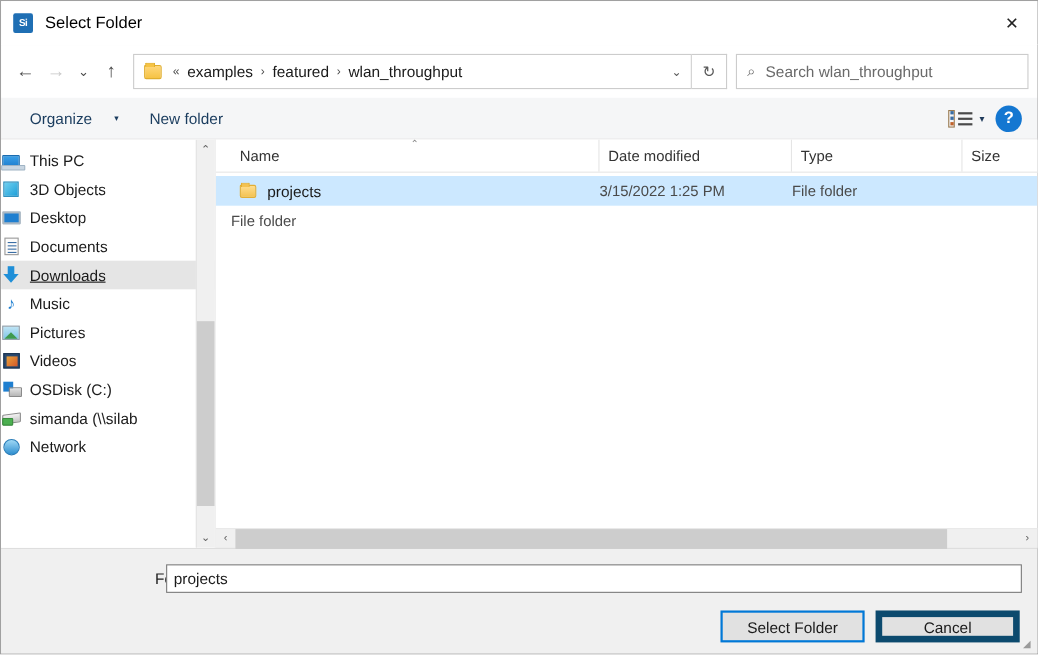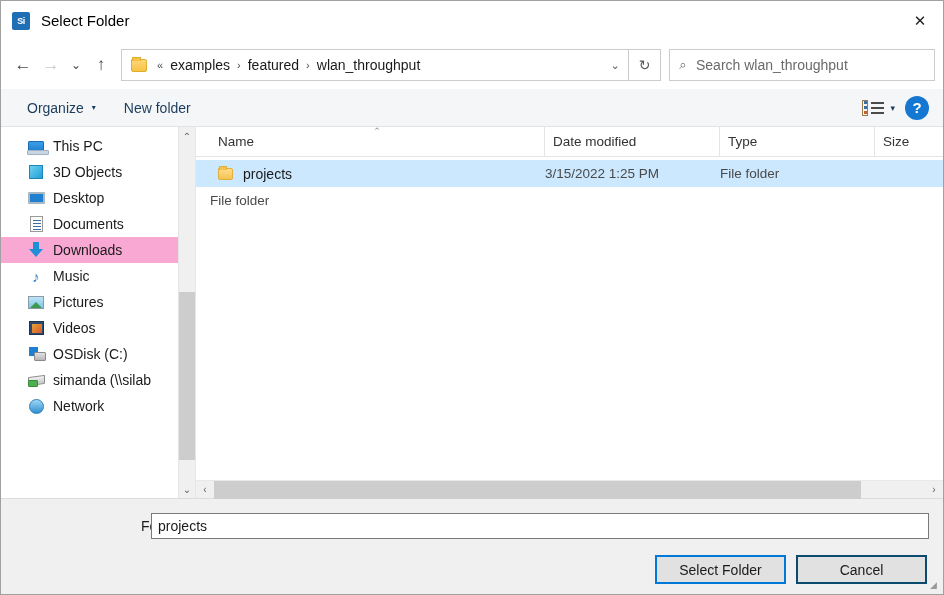--- a/index.html
+++ b/index.html
@@ -124,21 +124,21 @@
   .toolbar {
     height: 38px; flex: 0 0 38px;
     background: #f5f6f7;
     display: flex; align-items: center;
     border-bottom: 1px solid #e3e3e3;
     padding-left: 18px;
   }
   .tb-item {
     font-size: 14px; color: #1a3c5e;
     padding: 4px 8px; margin-right: 12px;
-    display: flex; align-items: center; gap: 8px;
+    display: flex; align-items: center; gap: 20px;
     white-space: nowrap;
   }
   .caret { font-size: 8px; color: #1a3c5e; }
   .tb-spacer { flex: 1 1 auto; }
   .view-icon {
     width: 22px; height: 18px; position: relative;
     display:flex; align-items:center;
   }
   .view-icon .vcol {
     width: 7px; height: 16px; border: 1px solid #9a7b50;
@@ -171,26 +171,25 @@
     width: 195px; flex: 0 0 195px;
     background: #ffffff;
     border-right: 1px solid #e6e6e6;
     position: relative;
     overflow: hidden;
   }
   .nav-list { padding-top: 6px; }
   .nav-row {
     height: 26px;
     display: flex; align-items: center;
-    padding-left: 26px;
     font-size: 14px; color: #1a1a1a;
     white-space: nowrap;
   }
   .nav-row.indent { }
-  .nav-row.selected { background: #f9a8d4; }
+  .nav-row.selected { background: #e5e5e5; text-decoration: underline; }
   .nav-row .ico {
     width: 18px; height: 18px; margin-right: 8px;
     flex: 0 0 auto; position: relative;
     display:flex; align-items:center; justify-content:center;
   }
   .nav-label { overflow: hidden; text-overflow: clip; }
 
   
   .ic-pc { width:16px;height:11px;background:linear-gradient(180deg,#3aa0e8,#1f7fd0);
            border:1px solid #1a6cb0;border-radius:1px; position:relative;}
@@ -346,21 +345,21 @@
     border: 1px solid #7a7a7a; background: #ffffff;
     font-size: 14px; color: #1a1a1a;
     padding: 0 6px;
     font-family: "Liberation Sans", sans-serif;
     outline: none;
   }
   .btn-row { display: flex; justify-content: flex-end; gap: 10px; padding-right: 2px; }
   .btn {
     width: 131px; height: 29px;
     font-size: 14px; color: #1a1a1a;
-    background: #e1e1e1; border: 2px solid #0c4a6e;
+    background: #e1e1e1; border: 6px solid #0c4a6e;
     display: flex; align-items: center; justify-content: center;
     font-family: "Liberation Sans", sans-serif;
   }
   .btn.default { border: 2px solid #0078d7; }
   .resize-grip {
     position: absolute; right: 3px; bottom: 3px;
     width: 10px; height: 10px;
     color: #9a9a9a; font-size: 9px; line-height: 9px;
   }
 </style>

